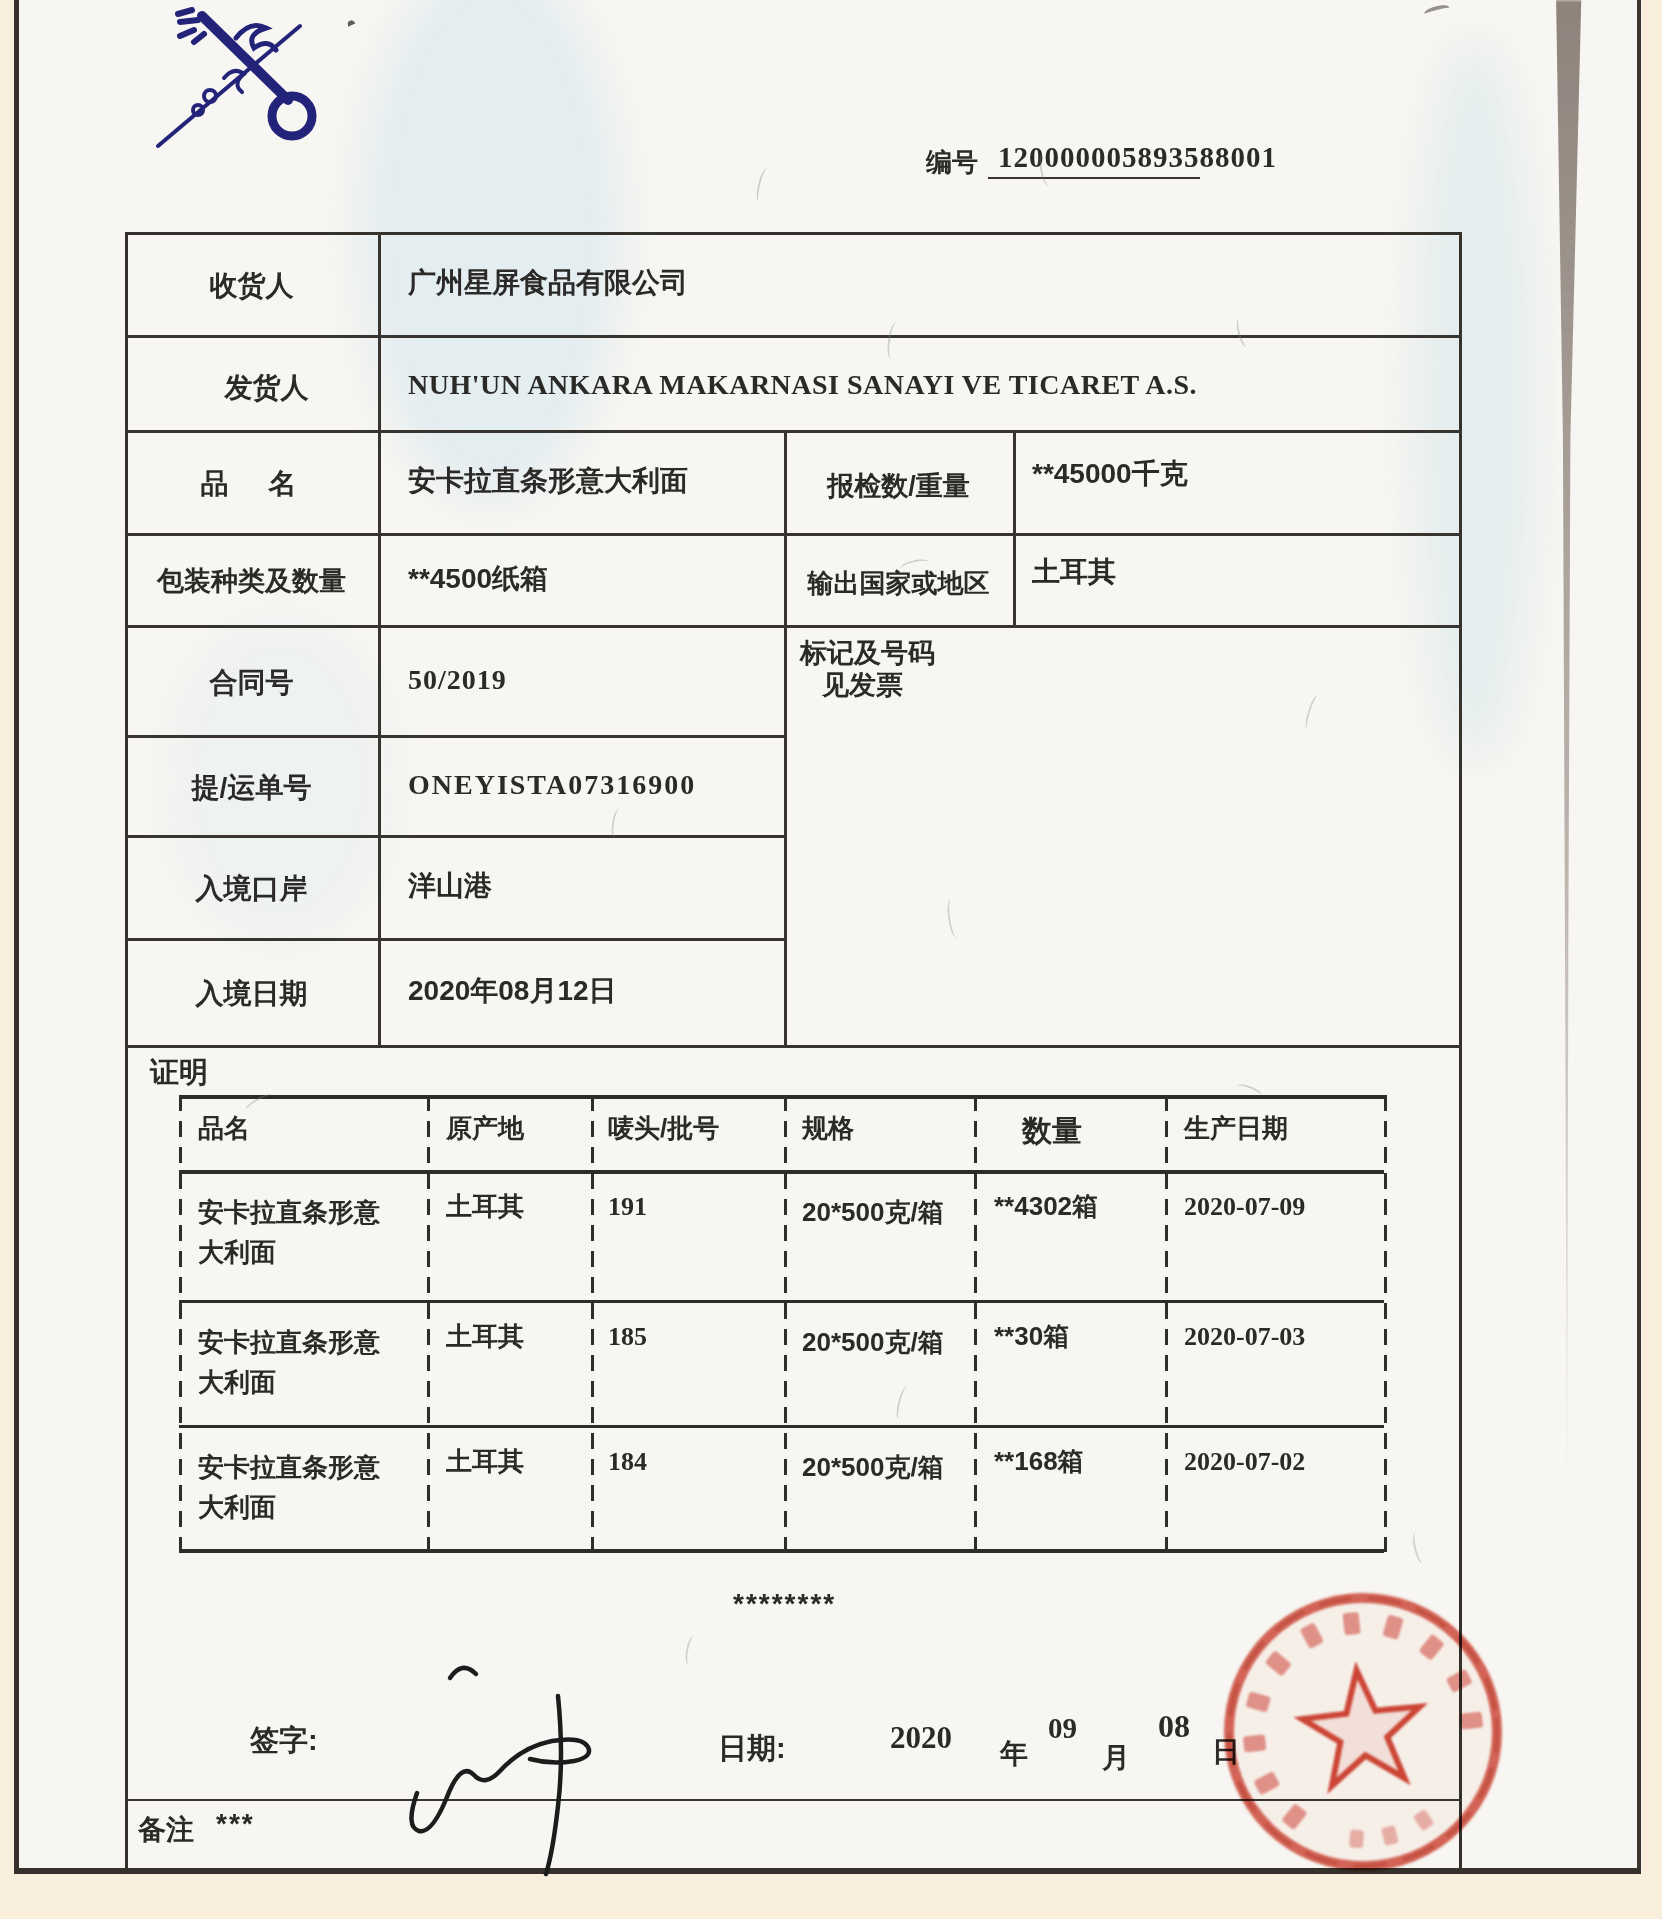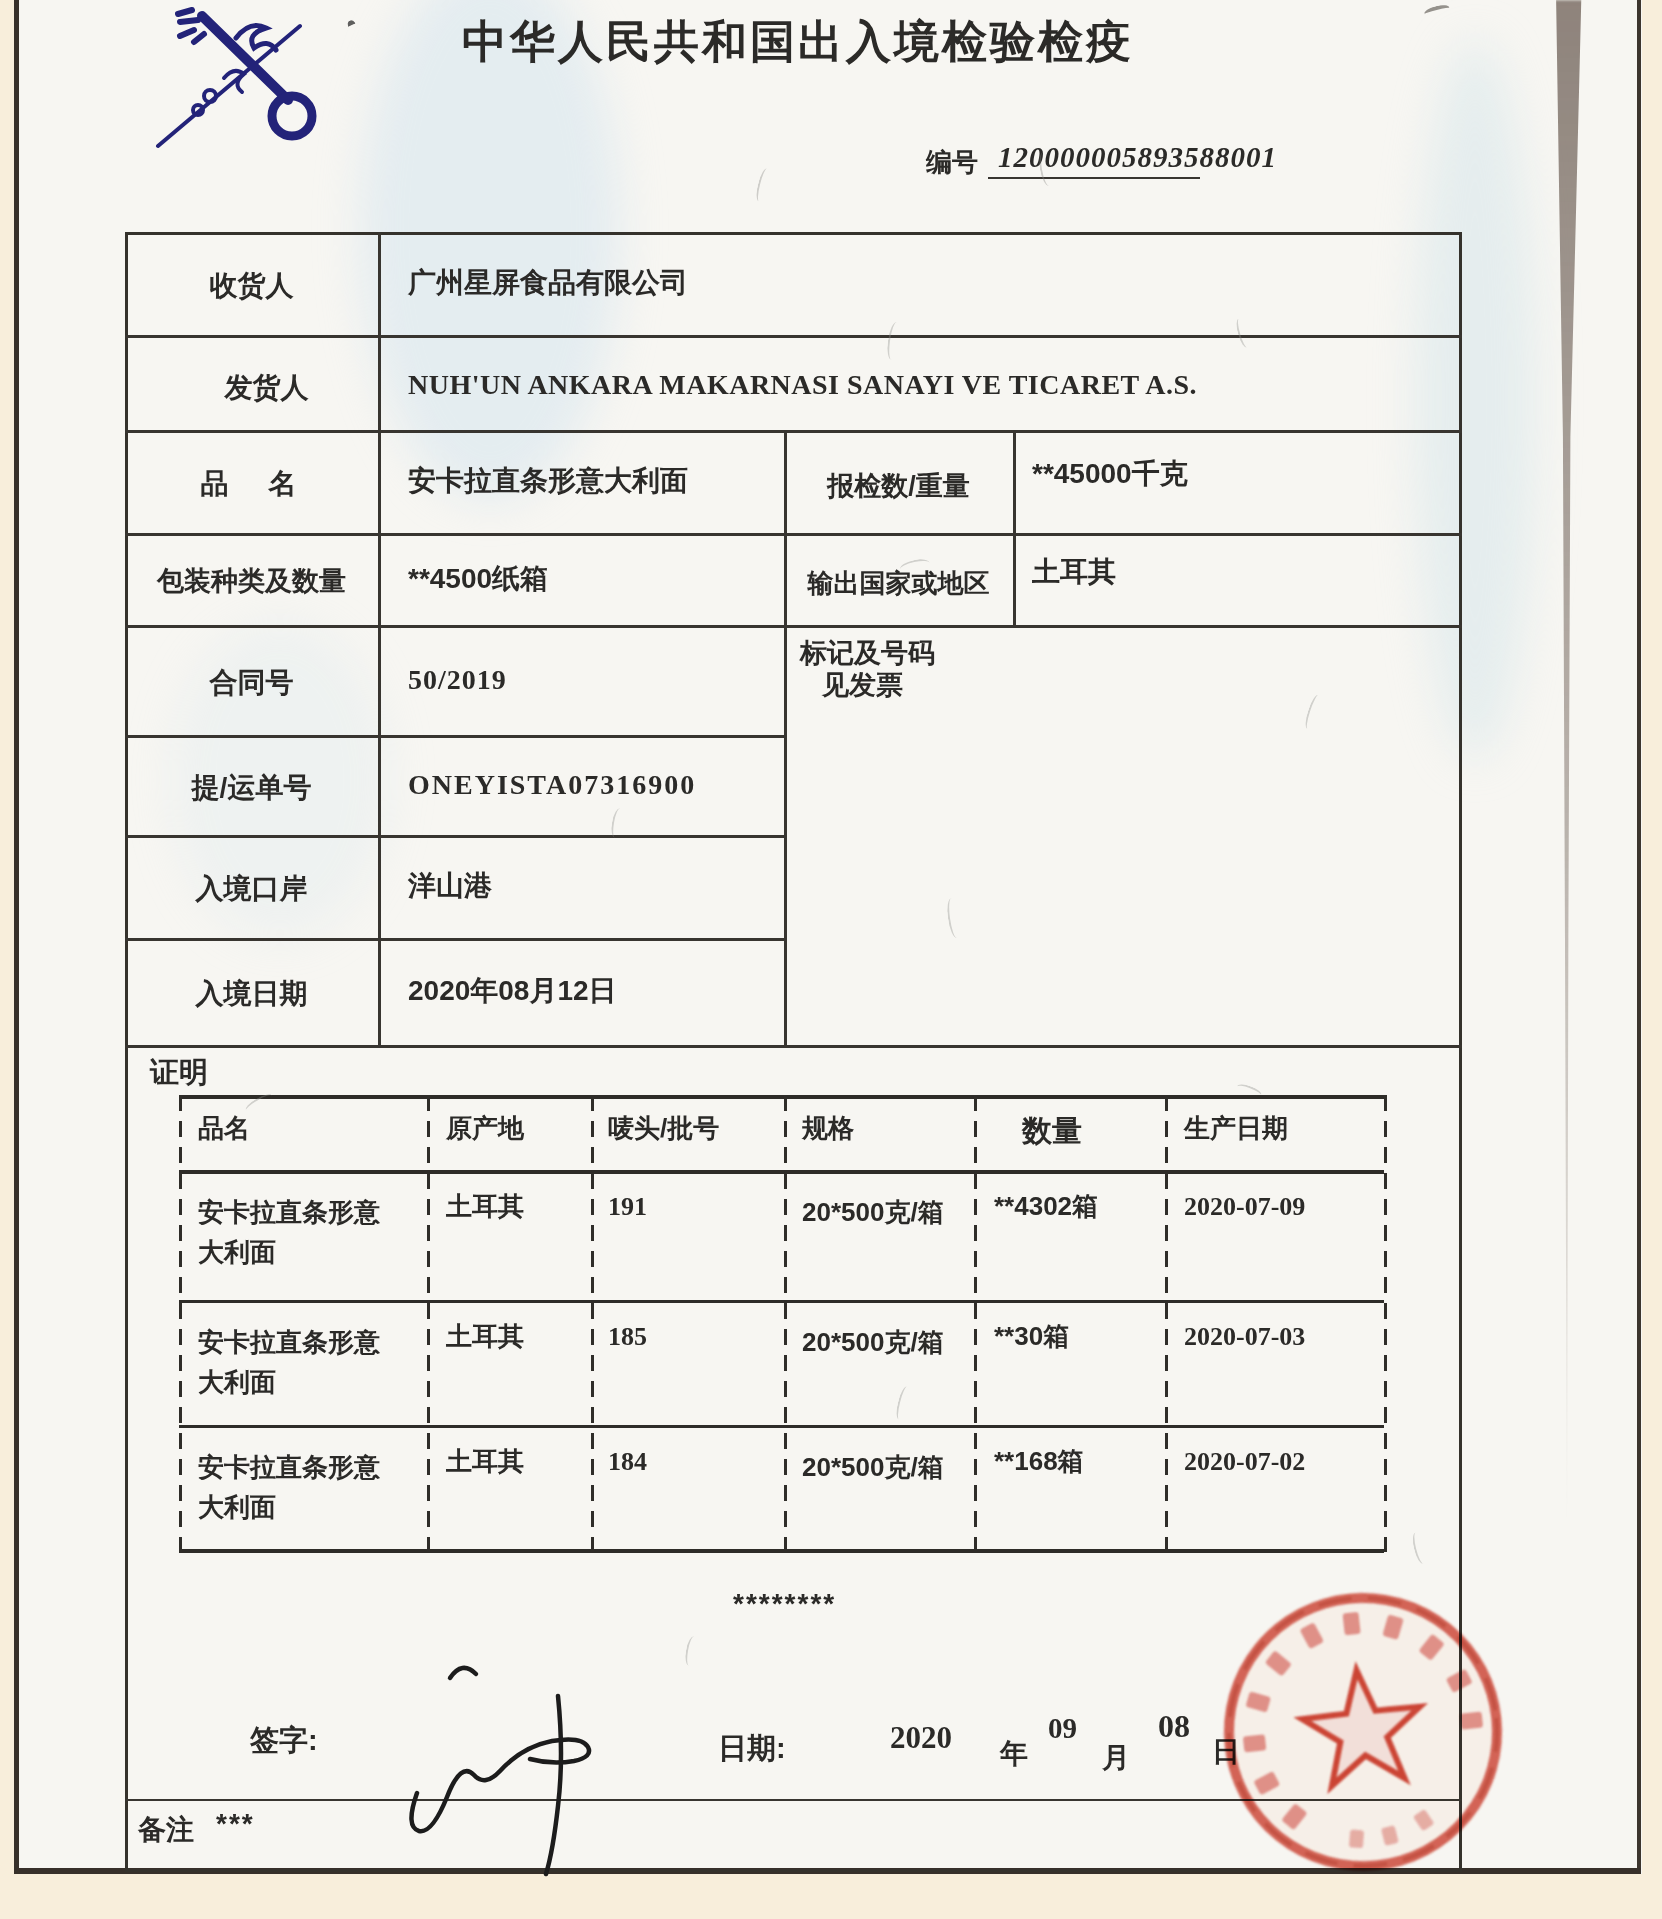--- a/index.html
+++ b/index.html
@@ -53,24 +53,23 @@
       <path d="M62,12 L148,96" stroke-width="10"></path>
       <path d="M52,6 l-14,4 M58,16 l-18,2 M54,26 l-14,6 M64,30 l-10,8" stroke-width="6"></path>
       <circle cx="152" cy="112" r="20" stroke-width="9"></circle>
       <path d="M96,34 q14,-18 30,-10 q-20,6 -12,20 q14,-10 22,2" stroke-width="5"></path>
       <path d="M84,74 q10,-12 20,-4 q-12,10 -2,18" stroke-width="4"></path>
       <circle cx="70" cy="92" r="6" stroke-width="4"></circle>
       <circle cx="58" cy="106" r="5" stroke-width="4"></circle>
     </g>
   </svg>
 
-  <div class="t" style="left:408px;top:16px;width:780px;text-align:center;font-size:45px;letter-spacing:3px;">中华人民共和国出入境检验检疫</div>
 
   <div class="t" style="left:926px;top:148px;font-size:26px;">编号</div>
-  <div class="t serif" style="left:998px;top:141px;font-size:29px;letter-spacing:1px;font-style:italic;">120000005893588001</div>
+  <div class="t serif" style="left:998px;top:141px;font-size:29px;letter-spacing:1px;">120000005893588001</div>
   <div class="hl" style="left:988px;top:177px;width:212px;height:2px;"></div>
 
   <div class="cert-frame"></div>
 
   <div class="hl" style="left:125px;top:335px;width:1337px;"></div>
   <div class="hl" style="left:125px;top:430px;width:1337px;"></div>
   <div class="hl" style="left:125px;top:533px;width:1337px;"></div>
   <div class="hl" style="left:125px;top:625px;width:1337px;"></div>
   <div class="hl" style="left:125px;top:735px;width:659px;"></div>
   <div class="hl" style="left:125px;top:835px;width:659px;"></div>

